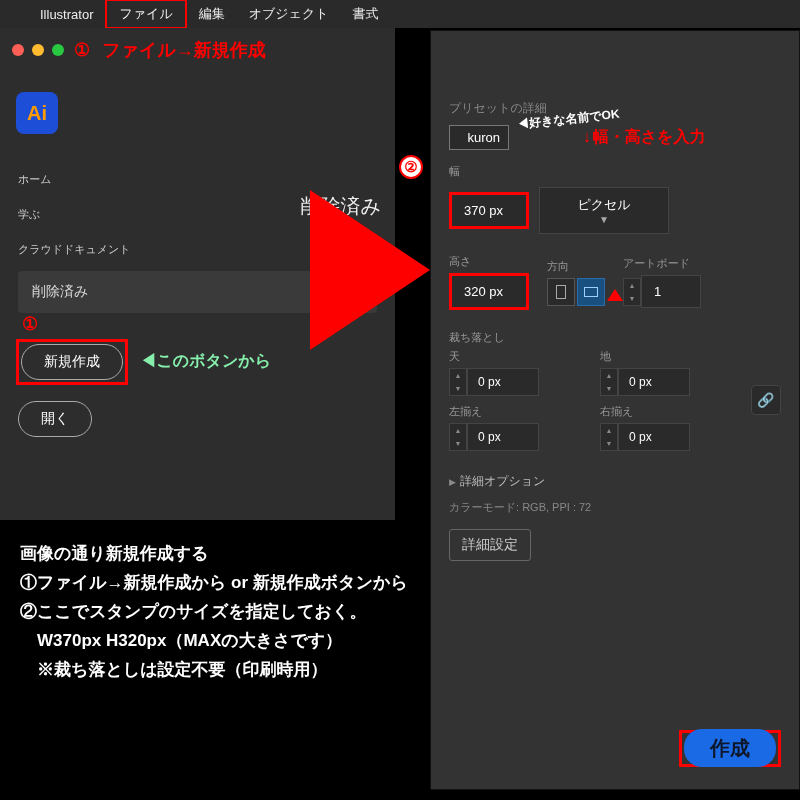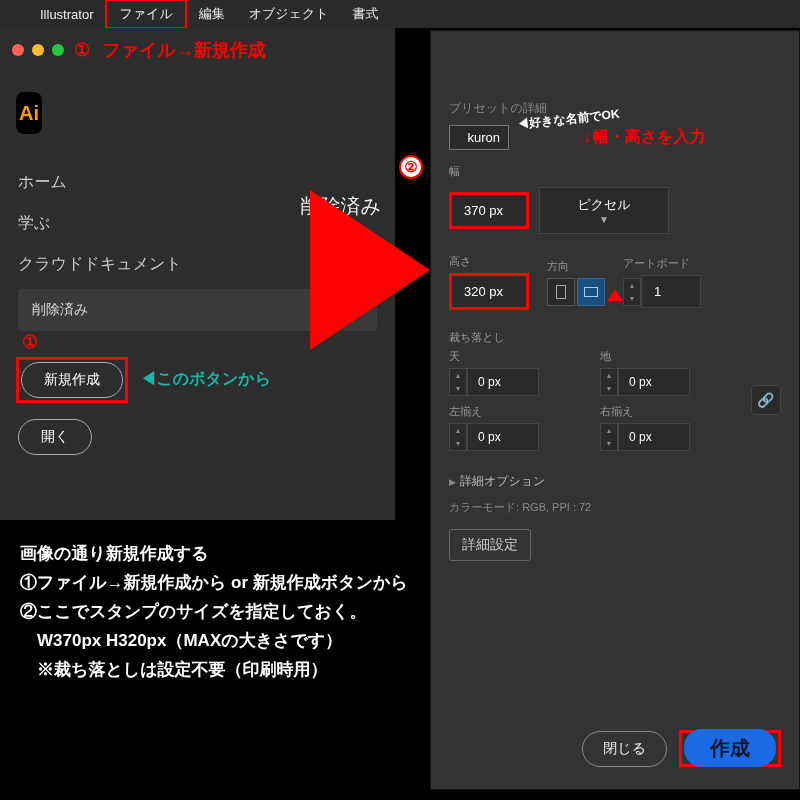--- a/index.html
+++ b/index.html
@@ -14,34 +14,34 @@
   
   .home-panel { position: absolute; top: 28px; left: 0; width: 395px; height: 492px; background: #2d2d2d; }
   .home-panel .traffic { display: flex; gap: 8px; padding: 10px 12px; align-items: center; }
   .traffic-dot { width: 12px; height: 12px; border-radius: 50%; }
   .traffic-dot.red { background: #ff5f57; }
   .traffic-dot.yellow { background: #febc2e; }
   .traffic-dot.green { background: #28c840; }
   .circled-num-1-small { color: #f00; font-weight: bold; font-size: 18px; margin-left: 2px; }
   .step1-label { color: #f00; font-weight: bold; font-size: 18px; margin-left: 4px; }
 
-  .ai-logo { width: 26px; height: 42px; background: #000000; color: #ff9a00; font-weight: bold; display: flex; align-items: center; justify-content: center; border-radius: 8px; margin: 20px 16px; font-size: 20px; }
+  .ai-logo { width: 42px; height: 42px; background: #1d4ed8; color: #ff9a00; font-weight: bold; display: flex; align-items: center; justify-content: center; border-radius: 8px; margin: 20px 16px; font-size: 20px; }
 
   .home-nav { padding: 8px 18px; }
-  .home-nav .nav-item { padding: 10px 0; font-size: 16px; color: #ccc; }
+  .home-nav .nav-item { padding: 10px 0; font-size: 11px; color: #ccc; }
   .home-nav .section-label { font-size: 12px; color: #888; padding-top: 22px; padding-bottom: 6px; }
   .home-nav .sub-item { padding: 12px 14px; background: #3a3a3a; border-radius: 4px; font-size: 14px; color: #ddd; margin-top: 4px; }
 
   .deleted-header { position: absolute; right: 14px; top: 165px; font-size: 20px; color: #eee; }
 
   .new-btn-wrap { margin: 18px 16px 0 16px; position: relative; }
   .red-box { border: 3px solid #f00; padding: 2px; display: inline-block; }
   .pill-btn { border: 1.5px solid #aaa; border-radius: 20px; padding: 8px 22px; font-size: 14px; color: #fff; background: transparent; display: inline-block; }
   .home-num1 { position: absolute; left: 6px; top: -26px; color: #f00; font-size: 18px; font-weight: bold; }
-  .arrow-note { color: #14b8a6; font-size: 16px; font-weight: bold; margin-left: 8px; }
+  .arrow-note { color: #86efac; font-size: 16px; font-weight: bold; margin-left: 8px; }
   .open-btn-wrap { margin: 16px 18px; }
 
   
   .big-arrow { position: absolute; left: 310px; top: 190px; width: 0; height: 0; border-left: 120px solid #f00; border-top: 80px solid transparent; border-bottom: 80px solid transparent; z-index: 5; }
 
   
   .newdoc-panel { position: absolute; top: 30px; right: 0; width: 370px; height: 760px; background: #333; border: 1px solid #111; }
   .newdoc-inner { padding: 14px 18px; font-size: 13px; color: #ccc; }
   .preset-label { font-size: 12px; color: #888; margin-top: 55px; }
   .name-field { border: 1px solid #777; padding: 4px 8px; margin-top: 6px; display: inline-block; background: #2a2a2a; color: #fff; font-size: 13px; width: 60px; text-align: right; }
@@ -230,21 +230,20 @@
           </div>
       </div>
     </div>
 
     <div class="adv-toggle"><span class="tri">▶</span><span>詳細オプション</span></div>
     <div class="color-mode">カラーモード: RGB, PPI : 72</div>
     <div class="adv-btn">詳細設定</div>
   </div>
 
   <div class="dialog-btns">
-    <span class="close-btn">閉じる</span>
     <span class="create-wrap">
       <span class="create-btn">作成</span>
     </span>
   </div>
 </div>
 
 <div class="instructions">
   <div>画像の通り新規作成する</div>
   <div>①ファイル→新規作成から or 新規作成ボタンから</div>
   <div>②ここでスタンプのサイズを指定しておく。</div>

